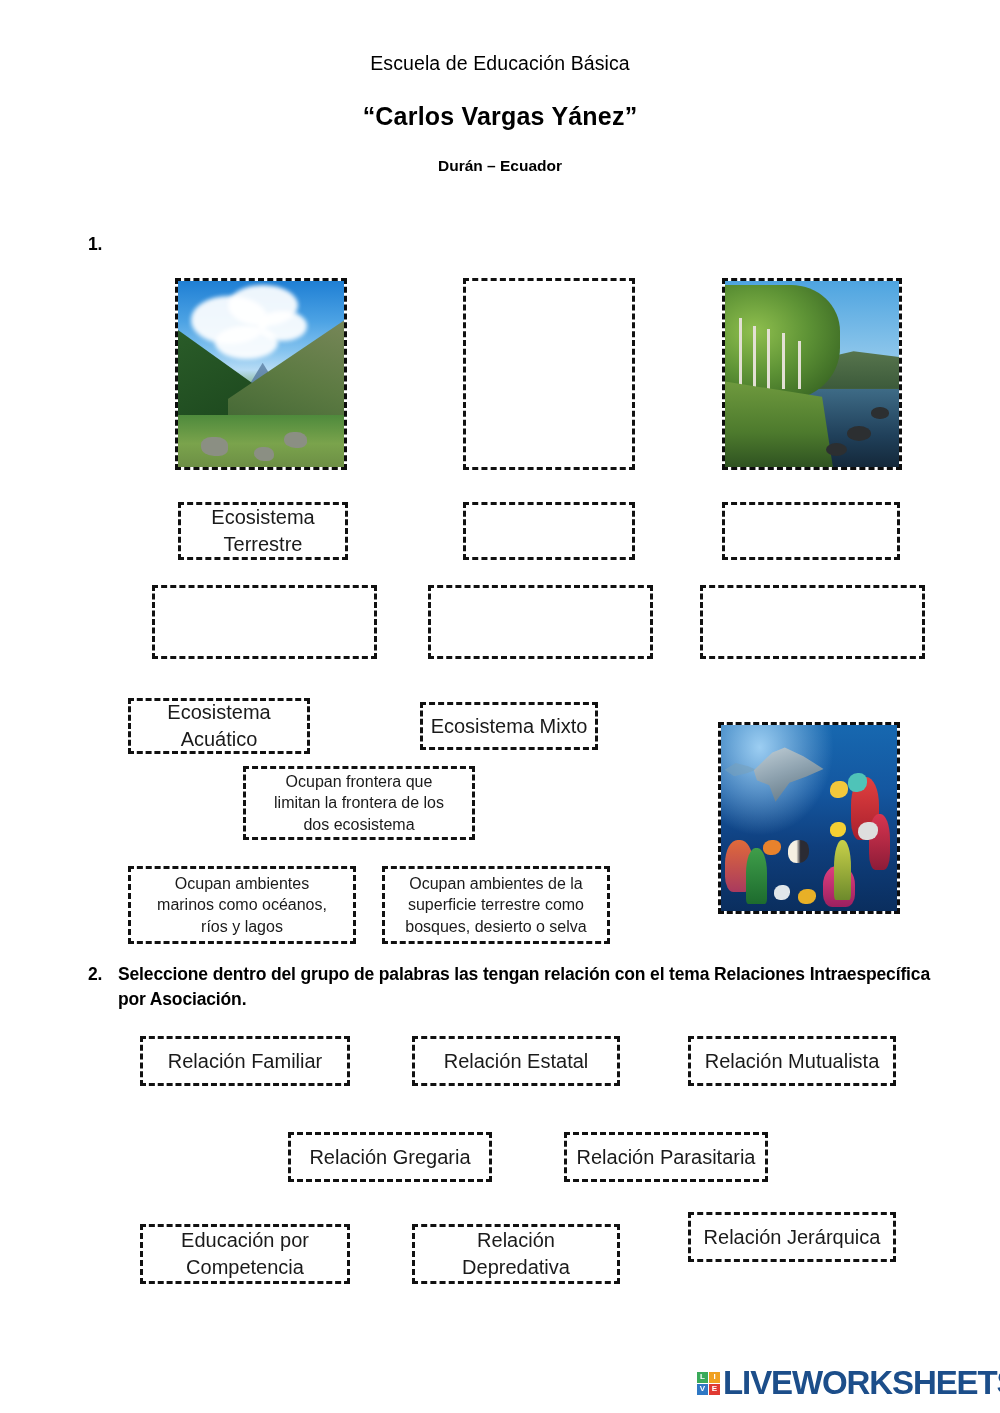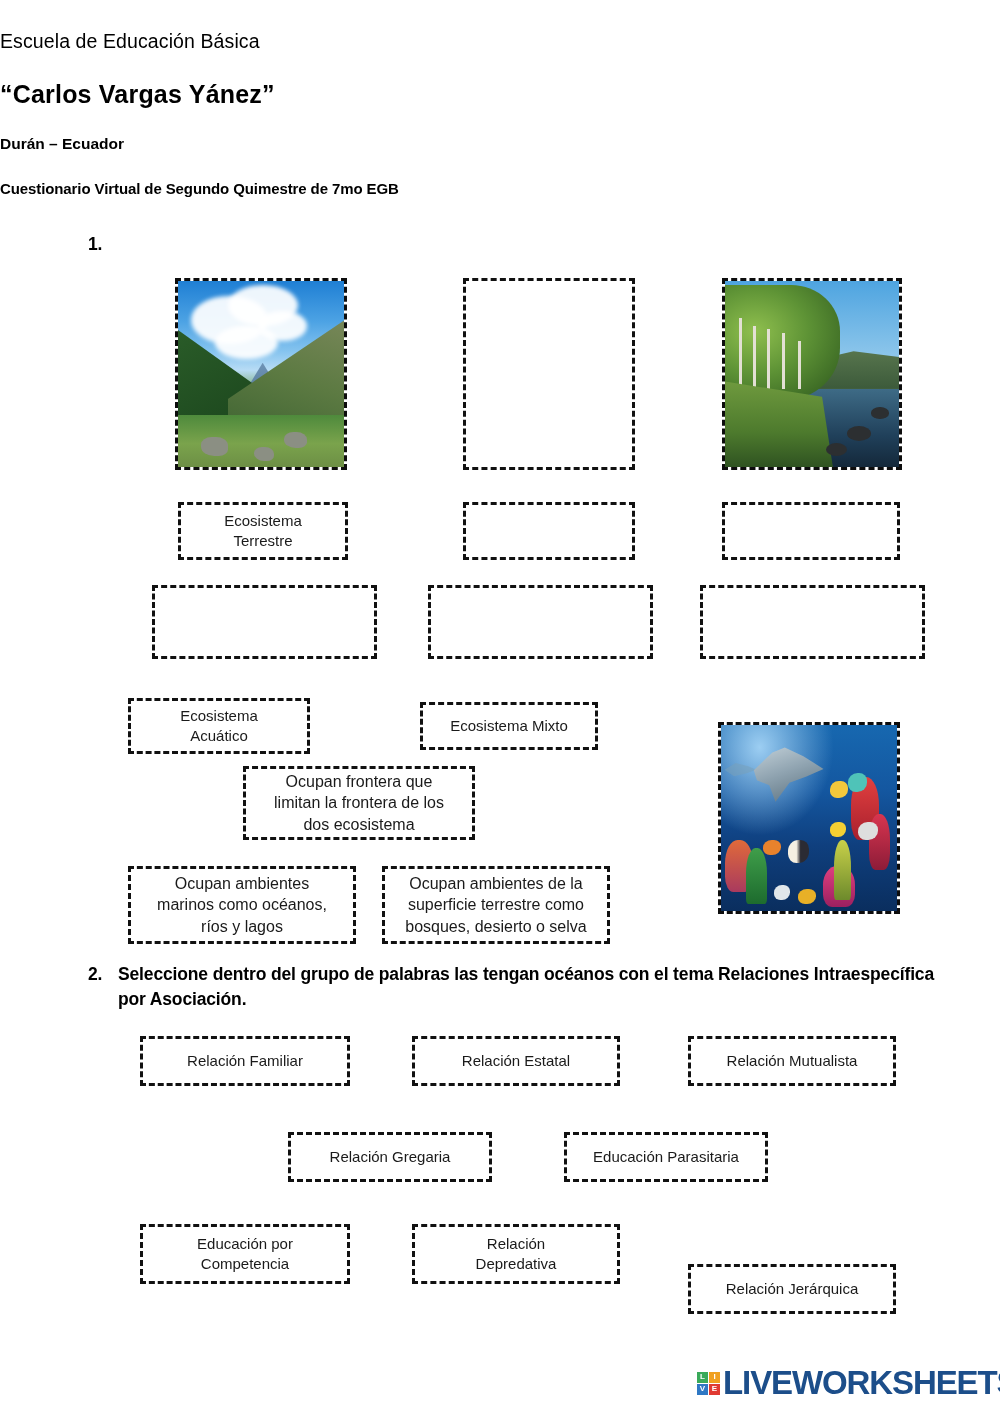--- a/index.html
+++ b/index.html
@@ -10,21 +10,21 @@
   body {
     width: 1000px;
     height: 1413px;
     position: relative;
     font-family: "Liberation Sans", sans-serif;
     color: #000000;
     overflow: hidden;
   }
 
   
-  .header { padding-top: 30px; }
+  .header { text-align: center; padding-top: 52px; }
   .school-line {
     font-size: 19.5px;
     font-weight: 400;
     letter-spacing: .1px;
     line-height: 1.2;
   }
   .school-name {
     font-size: 25px;
     font-weight: bold;
     margin-top: 27px;
@@ -59,21 +59,21 @@
   .dbox {
     position: absolute;
     box-sizing: border-box;
     border: 3px dashed #111111;
     background: #ffffff;
     display: flex;
     align-items: center;
     justify-content: center;
     text-align: center;
     font-family: "Liberation Sans Narrow", "Liberation Sans", sans-serif;
-    font-size: 15px;
+    font-size: 20px;
     line-height: 1.35;
     color: #1a1a1a;
     padding: 2px 6px;
   }
   .dbox.wrapbox { font-size: 16px; }
   .dbox.empty { }
 
   
   .photo {
     position: absolute;
@@ -199,21 +199,20 @@
     font-family: "Liberation Sans", sans-serif;
   }
 </style>
 </head>
 <body>
 
 <div class="header">
   <div class="school-line">Escuela de Educación Básica</div>
   <div class="school-name">“Carlos Vargas Yánez”</div>
   <div class="city-line">Durán – Ecuador</div>
-  <div class="quiz-line">Cuestionario Virtual de Segundo Quimestre de 7mo EGB</div>
 </div>
 
 <div class="question" style="left:88px; top:232px; width:880px;">
   <span class="q-num">1.</span>
 </div>
 
 <div class="photo" style="left:175px; top:278px; width:172px; height:192px;">
   <div class="scene sc-mount">
     <div class="cloud" style="left:8%;  top:8%;  width:46%; height:26%;"></div>
     <div class="cloud" style="left:30%; top:2%;  width:42%; height:22%;"></div>
@@ -313,45 +312,45 @@
 <div class="dbox wrapbox" style="left:382px; top:866px; width:228px; height:78px;">
   <div>
     <div>Ocupan ambientes de la</div>
     <div>superficie terrestre como</div>
     <div>bosques, desierto o selva</div>
   </div>
 </div>
 
 <div class="question" style="left:88px; top:962px; width:880px;">
   <span class="q-num">2.</span>
-  <span class="q-text">Seleccione dentro del grupo de palabras las tengan océanos con el tema Relaciones Intraespecífica por Asociación.</span>
+  <span class="q-text">Seleccione dentro del grupo de palabras las tengan relación con el tema Relaciones Intraespecífica por Asociación.</span>
 </div>
 
 <div class="dbox" style="left:140px; top:1036px; width:210px; height:50px;">Relación Familiar</div>
 <div class="dbox" style="left:412px; top:1036px; width:208px; height:50px;">Relación Estatal</div>
 <div class="dbox" style="left:688px; top:1036px; width:208px; height:50px;text-align:center;">Relación Mutualista</div>
 
 <div class="dbox" style="left:288px; top:1132px; width:204px; height:50px;">Relación Gregaria</div>
-<div class="dbox" style="left:564px; top:1132px; width:204px; height:50px;">Educación Parasitaria</div>
+<div class="dbox" style="left:564px; top:1132px; width:204px; height:50px;">Relación Parasitaria</div>
 
 <div class="dbox" style="left:140px; top:1224px; width:210px; height:60px;">
   <div>
     <div>Educación por</div>
     <div>Competencia</div>
   </div>
 </div>
 
 <div class="dbox" style="left:412px; top:1224px; width:208px; height:60px;">
   <div>
     <div>Relación</div>
     <div>Depredativa</div>
   </div>
 </div>
 
-<div class="dbox" style="left:688px; top:1264px; width:208px; height:50px;">Relación Jerárquica</div>
+<div class="dbox" style="left:688px; top:1212px; width:208px; height:50px;">Relación Jerárquica</div>
 
 <div class="logo" style="left:697px; top:1364px;">
   <div class="logo-tiles">
     <span style="background: rgb(58, 170, 90);">L</span>
     <span style="background: rgb(240, 160, 32);">I</span>
     <span style="background: rgb(47, 120, 196);">V</span>
     <span style="background: rgb(224, 58, 50);">E</span>
   </div>
   <div class="logo-word" style="color: rgb(28, 78, 138);">LIVEWORKSHEETS</div>
 </div>

